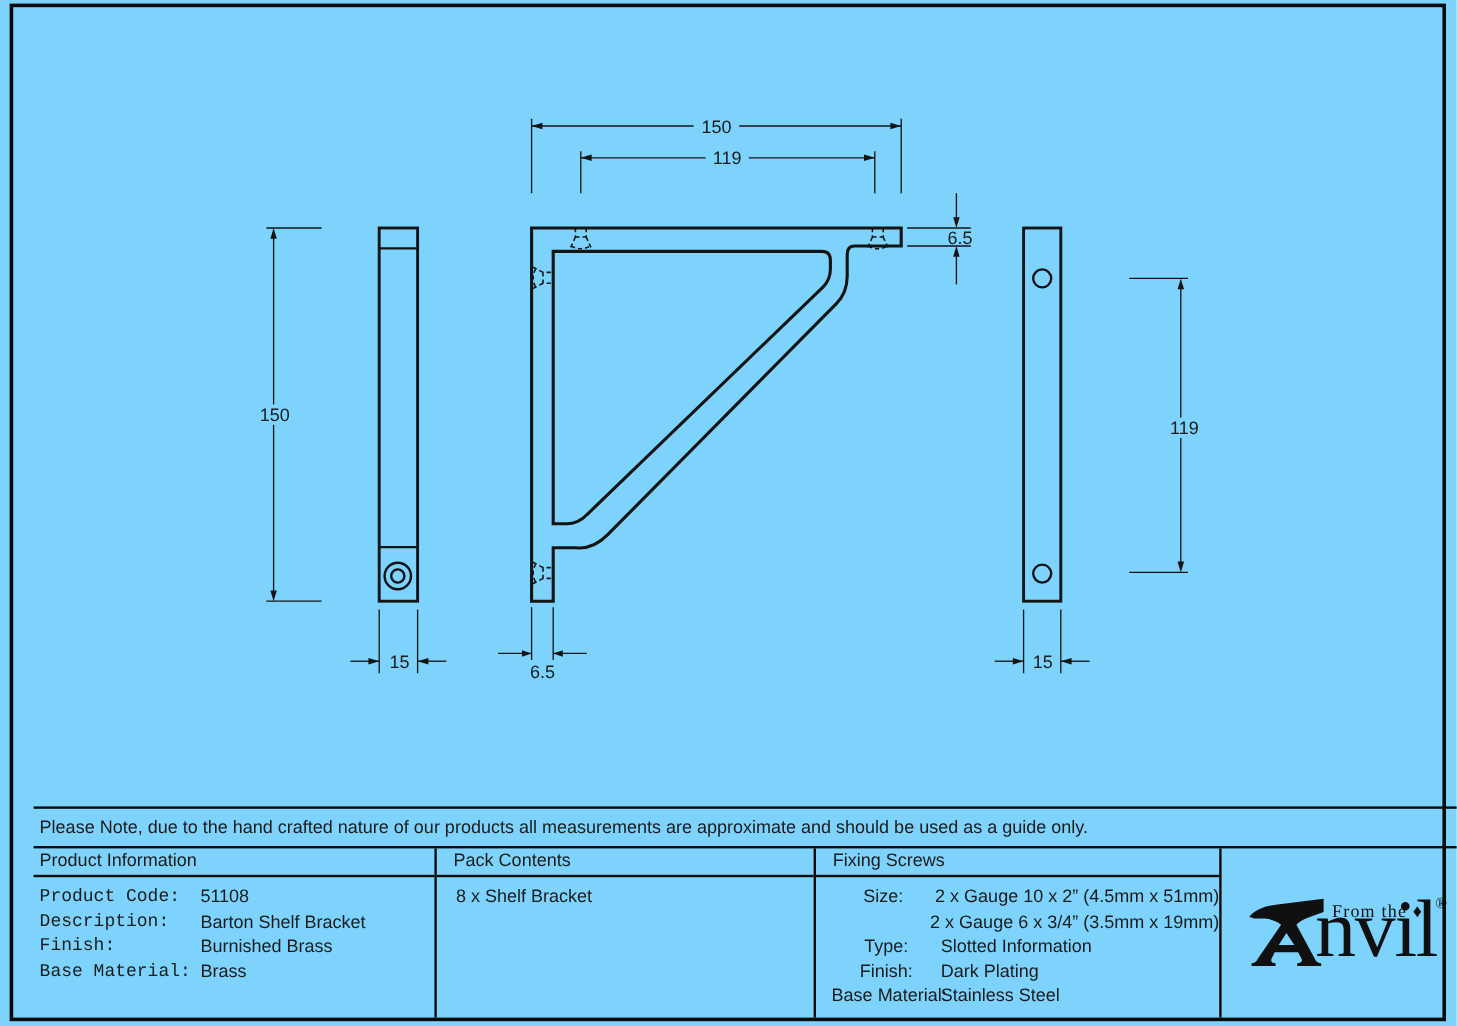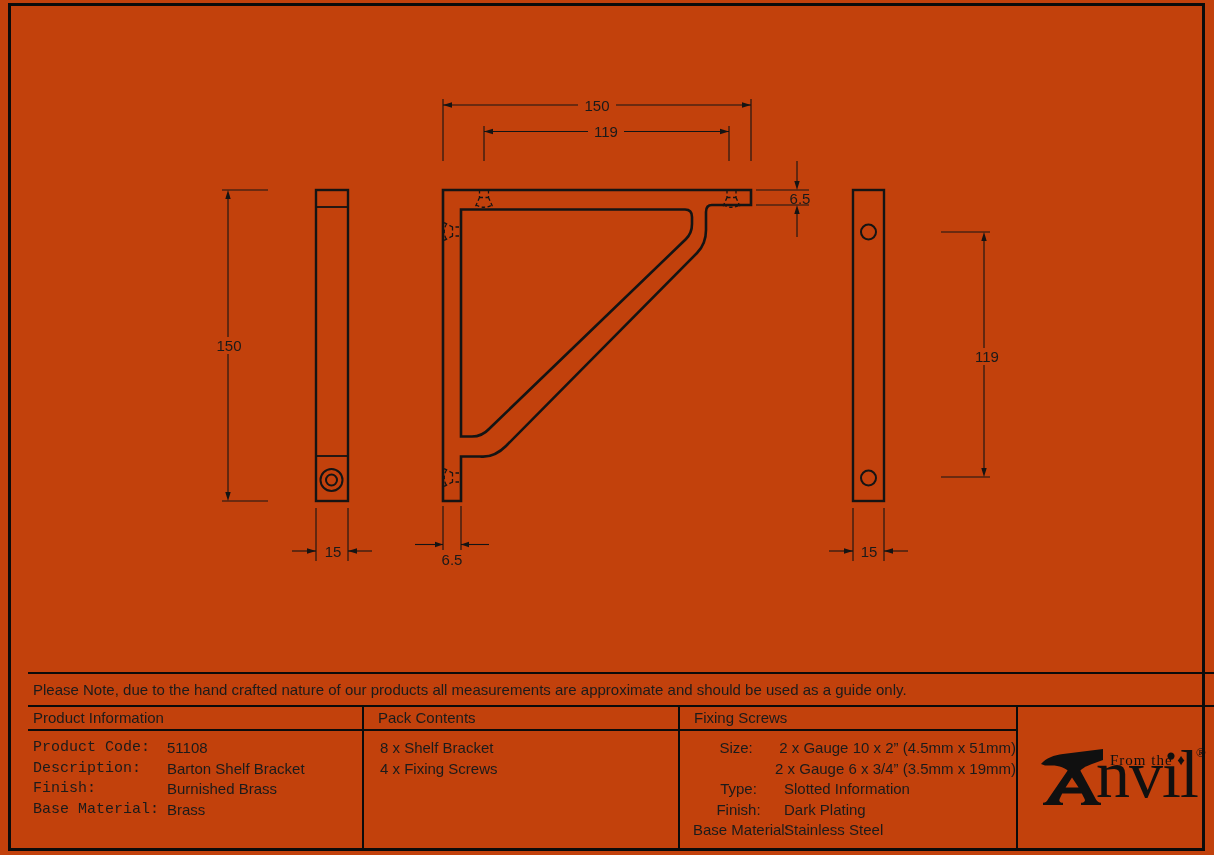--- a/index.html
+++ b/index.html
@@ -1,19 +1,19 @@
 <!DOCTYPE html>
 <html><head>
 <meta charset="utf-8">
 <style>
   html,body{margin:0;padding:0;background:#ffffff;}
   .page{
     position:relative;
     width:1214px;height:855px;
-    background:#c2410c;
+    background:#7dd3fc;
     font-family:"Liberation Sans",sans-serif;
     color:#1b1b1b;
     overflow:hidden;
   }
   .frame{
     position:absolute;left:8px;top:3px;width:1197px;height:848px;
     border:3px solid #0b0b0b;box-sizing:border-box;
     pointer-events:none;
   }
   svg.drawing{position:absolute;left:0;top:0;}
@@ -228,21 +228,20 @@
             <div class="pi-label">Base Material:</div>
             <div>Brass</div>
           </div>
         </div>
       </div>
 
       <div class="col col2 col-borders">
         <div class="cell-hdr">Pack Contents</div>
         <div class="cell-body pc-body">
           <div>8 x Shelf Bracket</div>
-          <div>4 x Fixing Screws</div>
         </div>
       </div>
 
       <div class="col col3 col-borders">
         <div class="cell-hdr">Fixing Screws</div>
         <div class="cell-body">
           <div class="fs-row">
             <div class="fs-label">Size:</div>
             <div class="fs-value">2 x Gauge 10 x 2” (4.5mm x 51mm)</div>
           </div>

